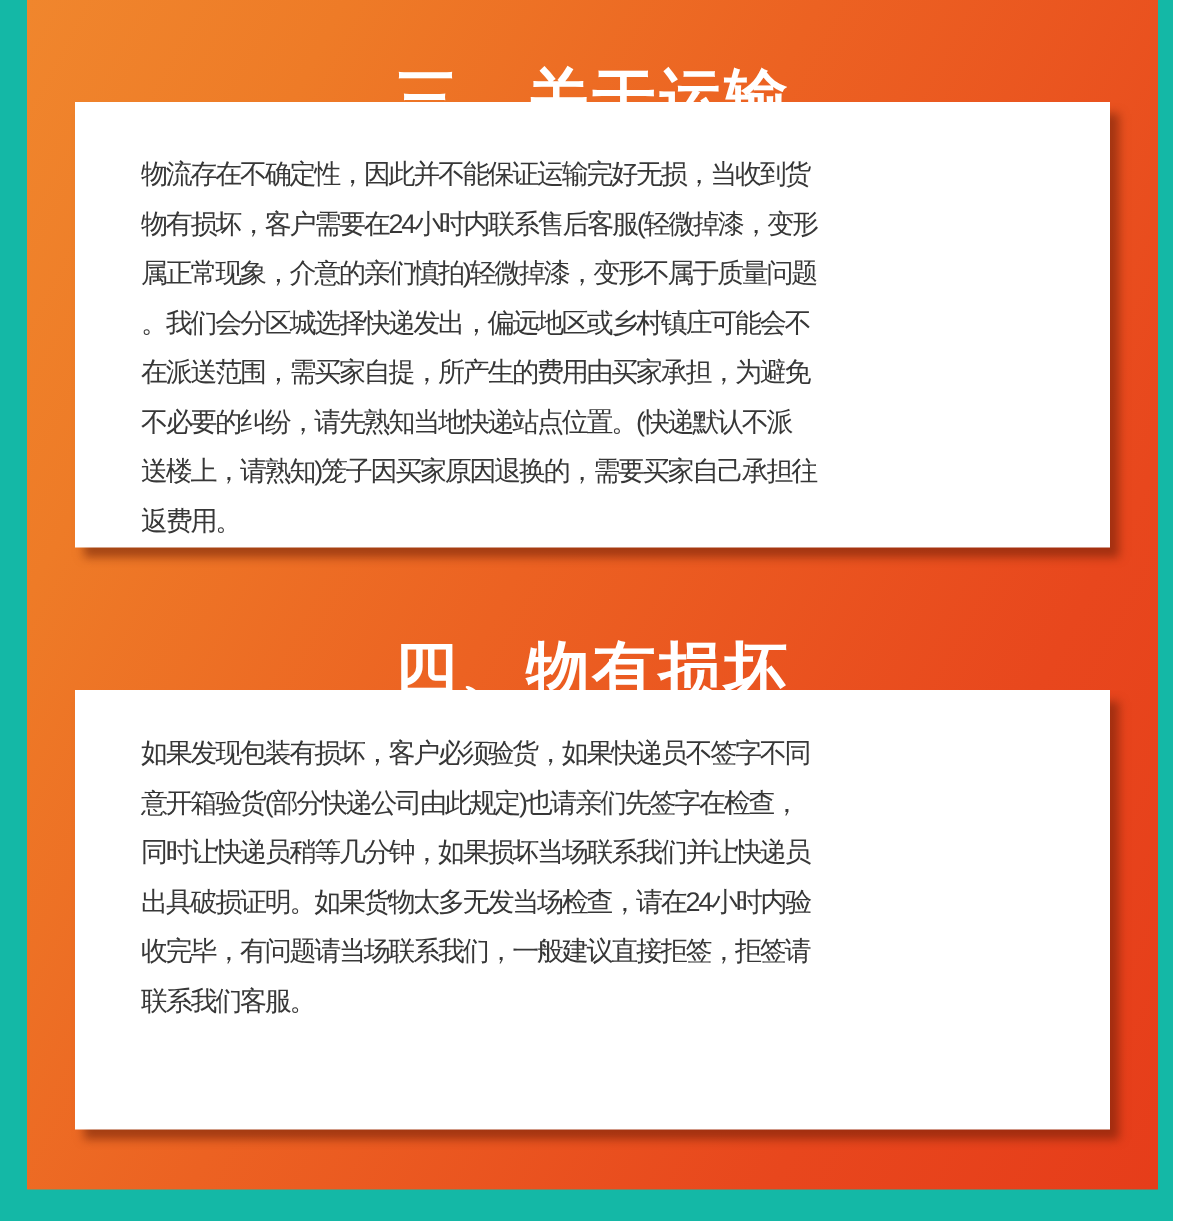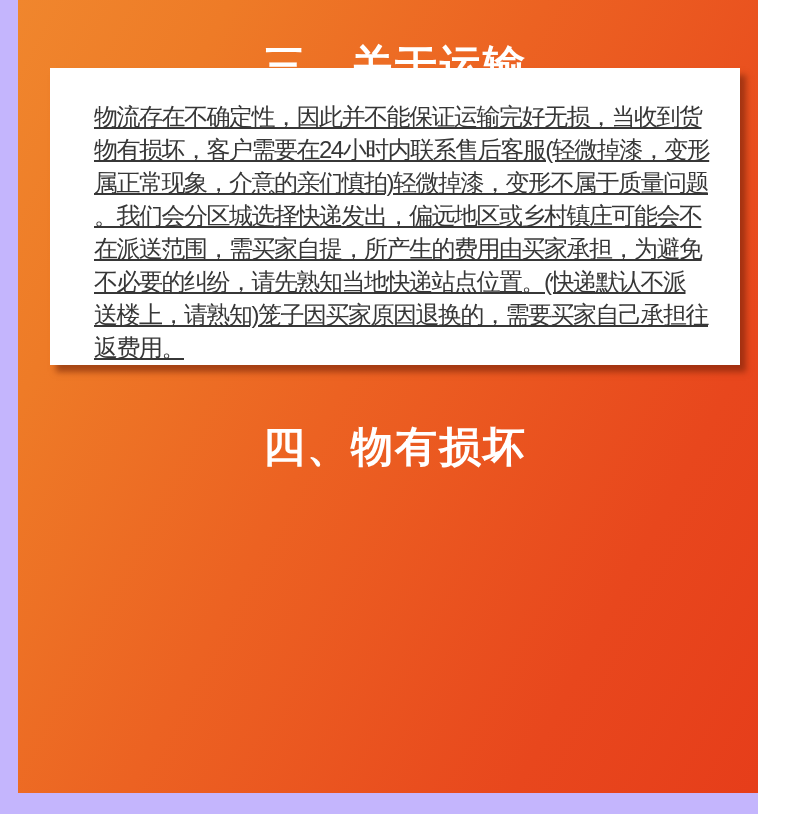--- a/index.html
+++ b/index.html
@@ -5,22 +5,23 @@
   html, body {
     margin: 0;
     padding: 0;
     background: #ffffff;
     font-family: "Liberation Sans", "DejaVu Sans", sans-serif;
   }
   .page {
     position: relative;
     width: 758px;
     height: 814px;
-    background: #c4b5fd;
+    background: #14b8a6;
     overflow: hidden;
+    padding-left: 24px;
   }
   .orange-panel {
     position: absolute;
     left: 18px;
     top: 0;
     width: 754px;
     height: 793px;
     background: linear-gradient(118deg, #f0862d 0%, #ee7b27 18%, #ec6222 45%, #e8471d 78%, #e63d1a 100%);
   }
   .section-title {
@@ -51,25 +52,24 @@
     padding: 32px 8px 0 44px;
   }
   .card-2 {
     top: 460px;
     height: 293px;
     padding: 26px 8px 0 44px;
   }
   .notice-text {
     margin: 0;
     color: #373737;
-    font-size: 24px;
+    font-size: 18px;
     letter-spacing: -1.5px;
     line-height: 33px;
     white-space: pre;
-    text-decoration: underline;
   }
 </style>
 </head>
 <body>
 
 <div class="page">
   <div class="orange-panel">
 
     <h2 class="section-title title-1">三、关于运输</h2>
 
@@ -79,15 +79,23 @@
 属正常现象，介意的亲们慎拍)轻微掉漆，变形不属于质量问题
 。我们会分区城选择快递发出，偏远地区或乡村镇庄可能会不
 在派送范围，需买家自提，所产生的费用由买家承担，为避免
 不必要的纠纷，请先熟知当地快递站点位置。(快递默认不派
 送楼上，请熟知)笼子因买家原因退换的，需要买家自己承担往
 返费用。</p>
     </div>
 
     <h2 class="section-title title-2">四、物有损坏</h2>
 
+    <div class="notice-card card-2">
+      <p class="notice-text">如果发现包装有损坏，客户必须验货，如果快递员不签字不同
+意开箱验货(部分快递公司由此规定)也请亲们先签字在检查，
+同时让快递员稍等几分钟，如果损坏当场联系我们并让快递员
+出具破损证明。如果货物太多无发当场检查，请在24小时内验
+收完毕，有问题请当场联系我们，一般建议直接拒签，拒签请
+联系我们客服。</p>
+    </div>
 
   </div>
 </div>
 
 </body></html>

